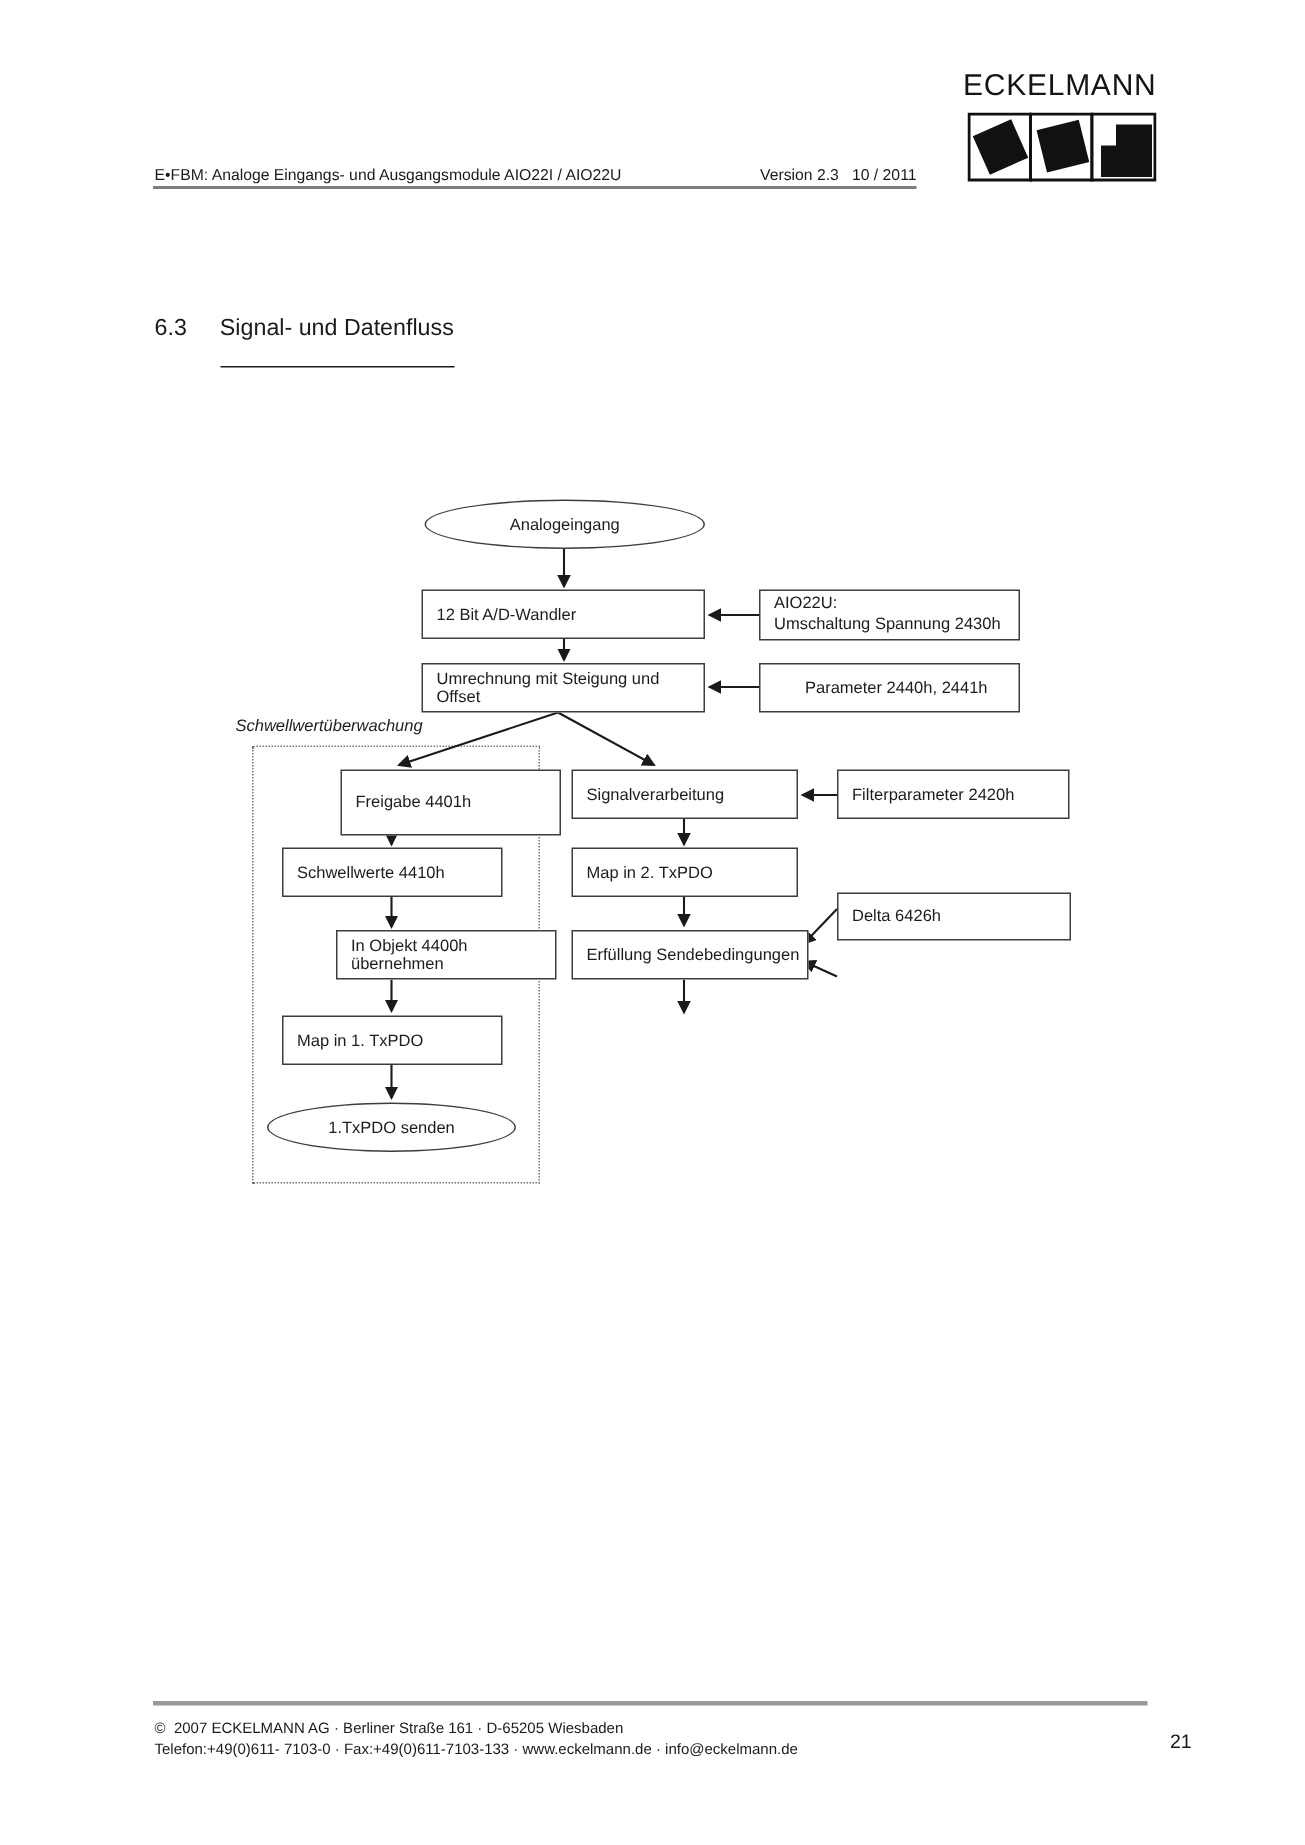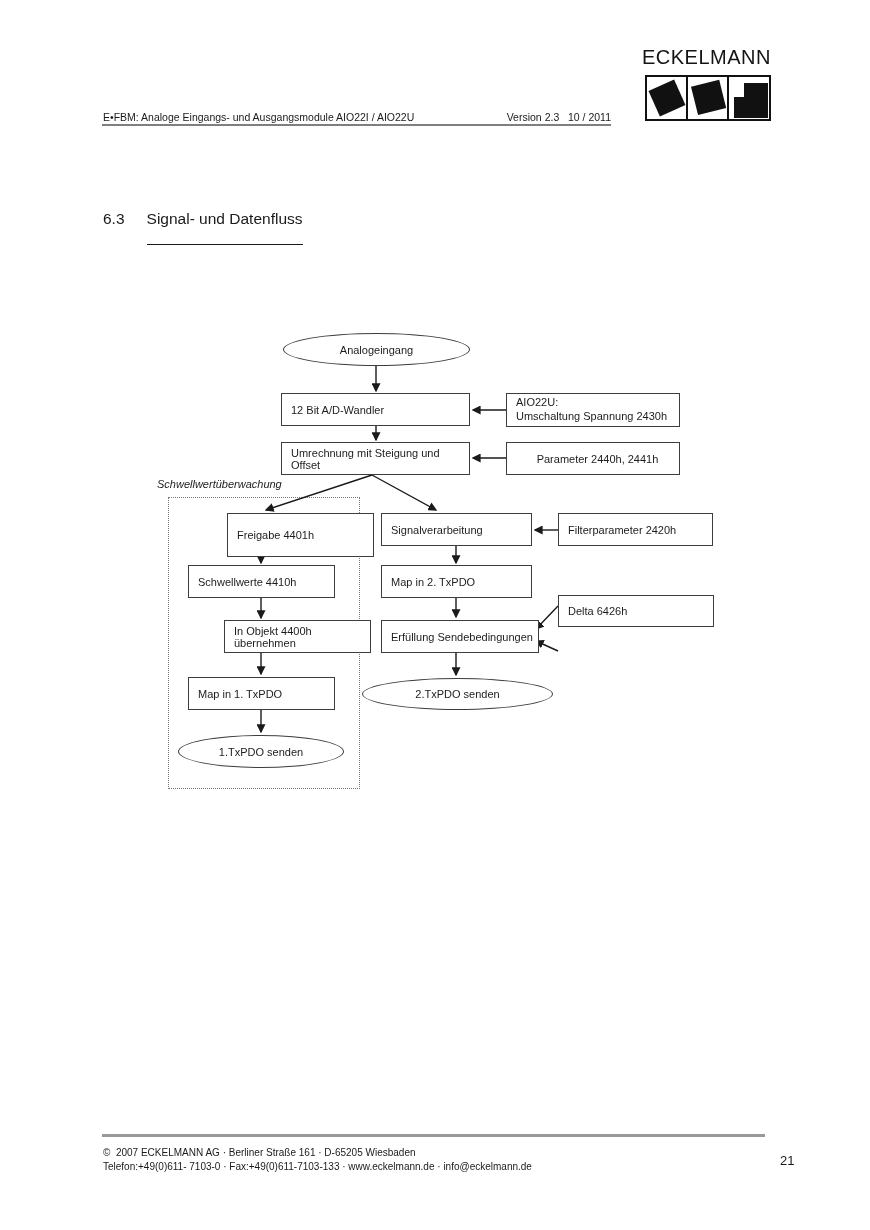--- a/index.html
+++ b/index.html
@@ -152,22 +152,19 @@
 
   <div class="node-box" style="left:558px; top:595px; width:156px; height:32px;">
     <span>Delta 6426h</span>
   </div>
 
   <div class="node-box" style="left:381px; top:620px; width:158px; height:33px;">
     <span>Erfüllung Sendebedingungen</span>
   </div>
 
 
-  <div class="node-ellipse" style="left:362px; top:678px; width:191px; height:32px;">
-    <span>2.TxPDO senden</span>
-  </div>
 
   <div class="abs footer-rule"></div>
   <div class="abs footer-line1 pre">©  2007 ECKELMANN AG · Berliner Straße 161 · D-65205 Wiesbaden</div>
   <div class="abs footer-line2">Telefon:+49(0)611- 7103-0 · Fax:+49(0)611-7103-133 · www.eckelmann.de · info@eckelmann.de</div>
   <div class="abs page-number">21</div>
 
 </div>
 
 </body></html>

